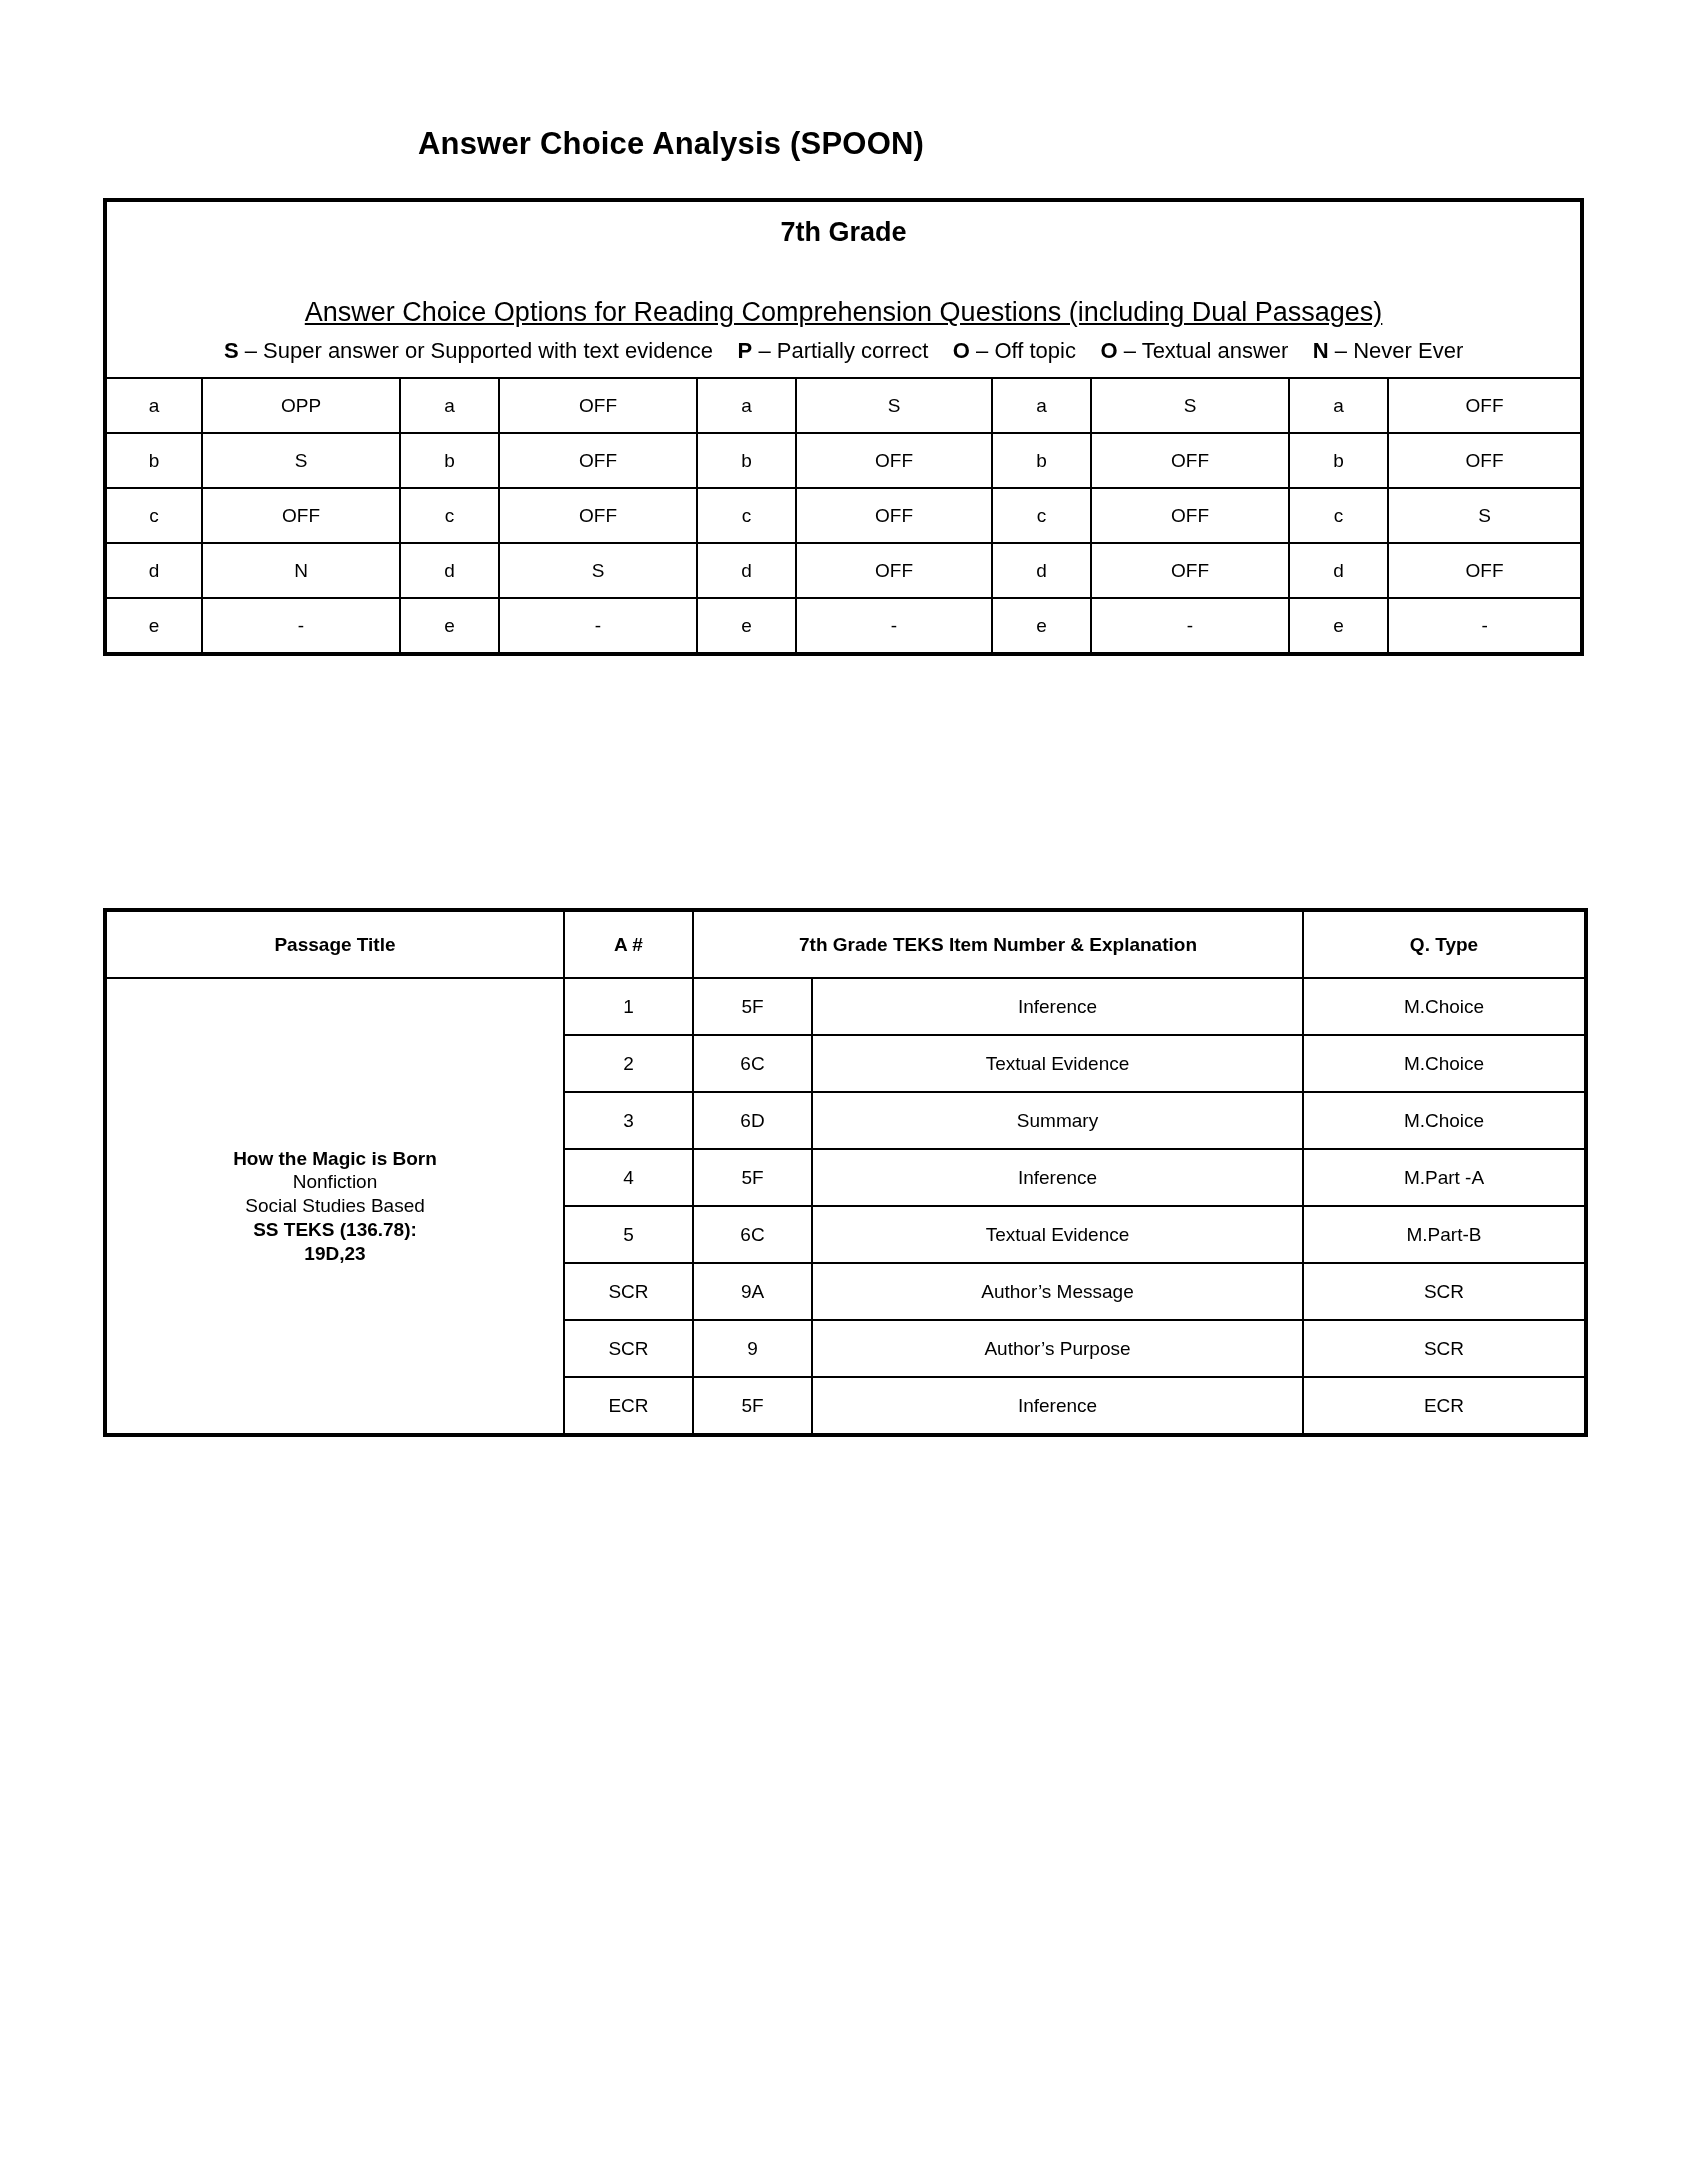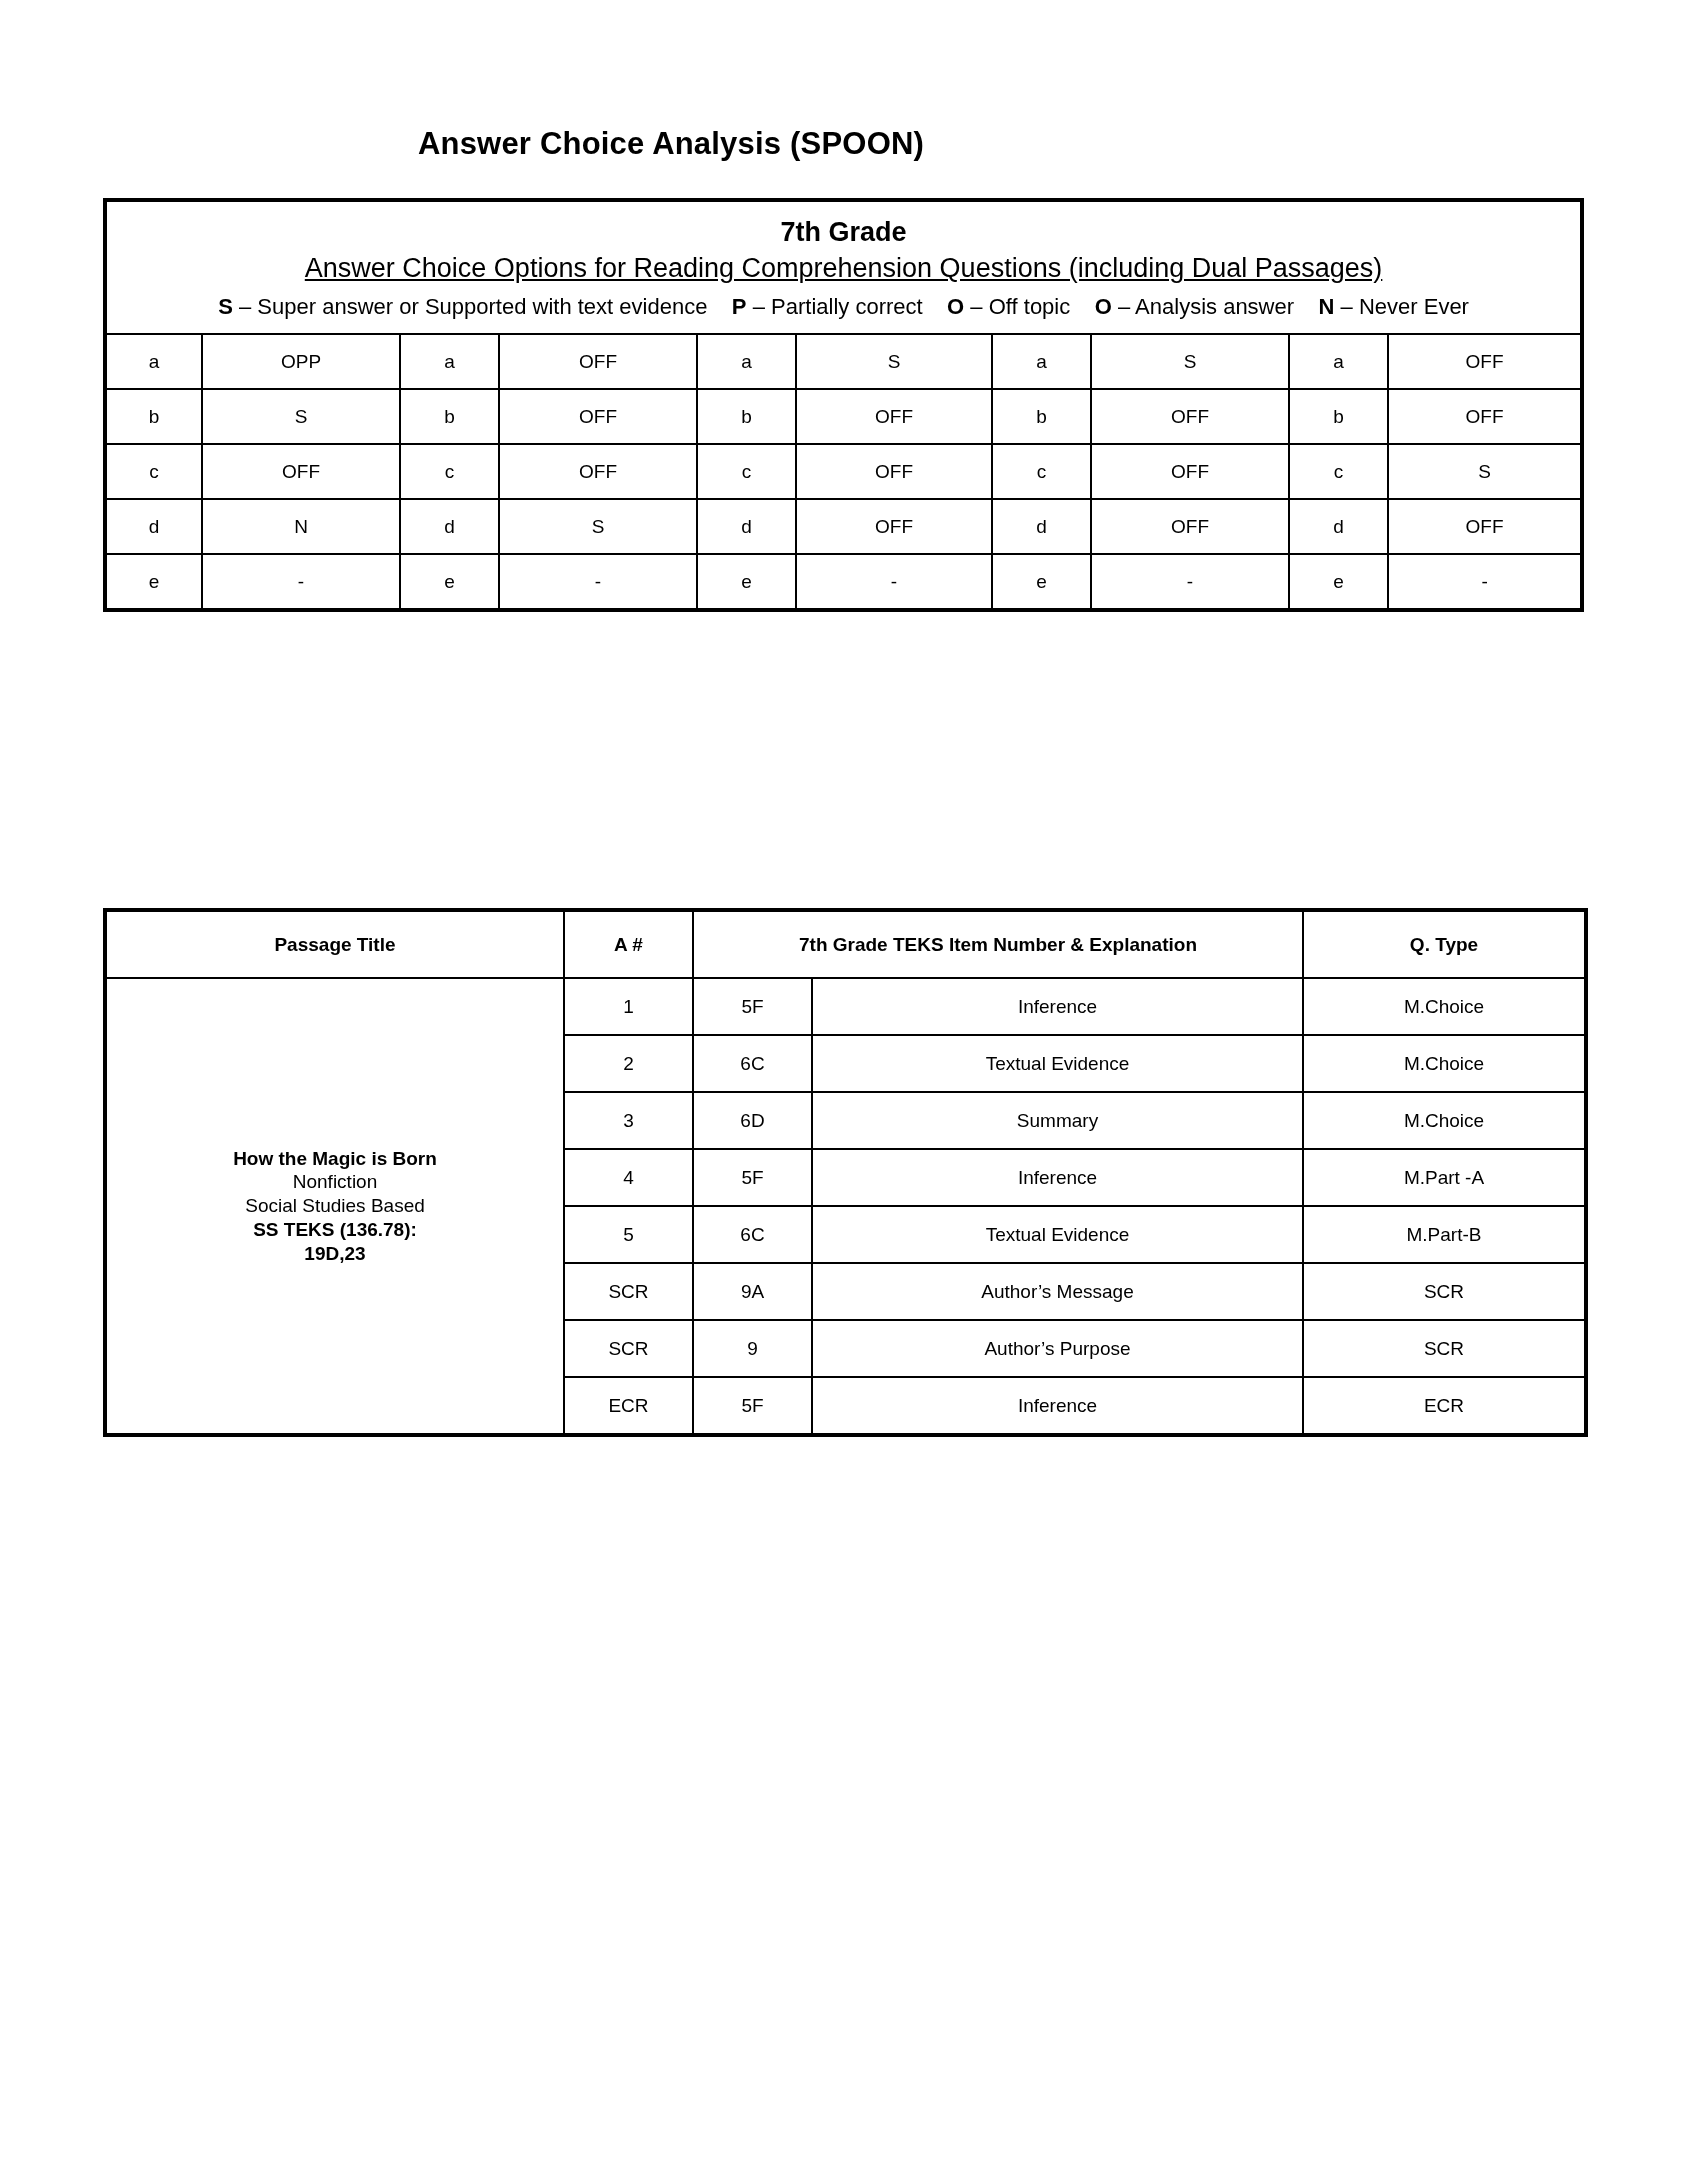--- a/index.html
+++ b/index.html
@@ -70,20 +70,21 @@
   .t1-grade {
     font-weight: bold;
     font-size: 27px;
     line-height: 1.35;
   }
   .t1-subtitle {
     font-size: 27px;
     text-decoration: underline;
     line-height: 1.4;
     white-space: nowrap;
+    margin-top: 44px;
   }
   .t1-legend {
     font-size: 22px;
     line-height: 1.5;
     white-space: nowrap;
     margin-top: 2px;
   }
   .t1-legend b { font-weight: bold; }
 
   .t1-passage {
@@ -158,21 +159,21 @@
             <b>P</b>
             <span>–</span>
             <span>Partially correct</span>
             &nbsp;&nbsp;
             <b>O</b>
             <span>–</span>
             <span>Off topic</span>
             &nbsp;&nbsp;
             <b>O</b>
             <span>–</span>
-            <span>Analysis answer</span>
+            <span>Textual answer</span>
             &nbsp;&nbsp;
             <b>N</b>
             <span>–</span>
             <span>Never Ever</span>
           </div>
         </td>
       </tr>
 
 
 

